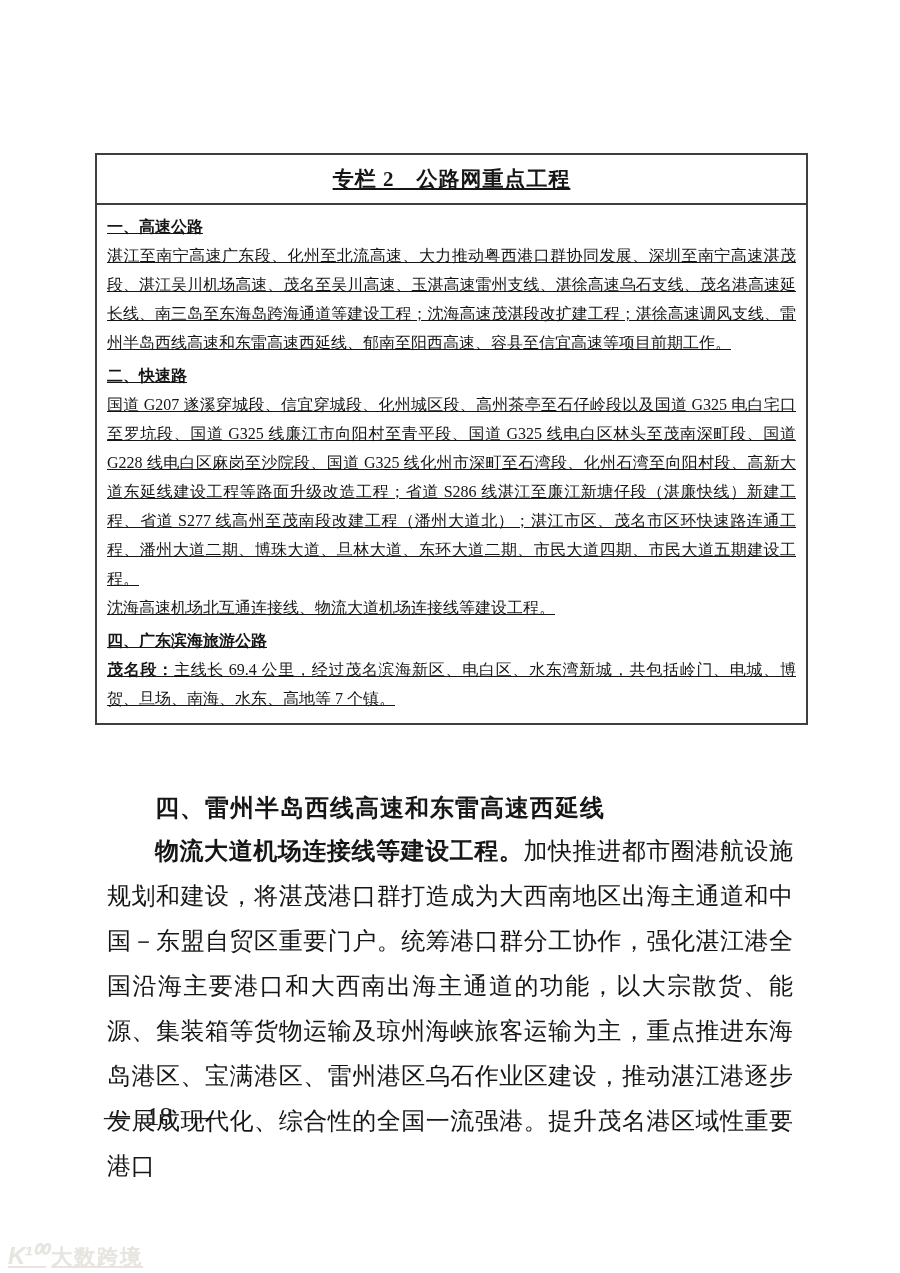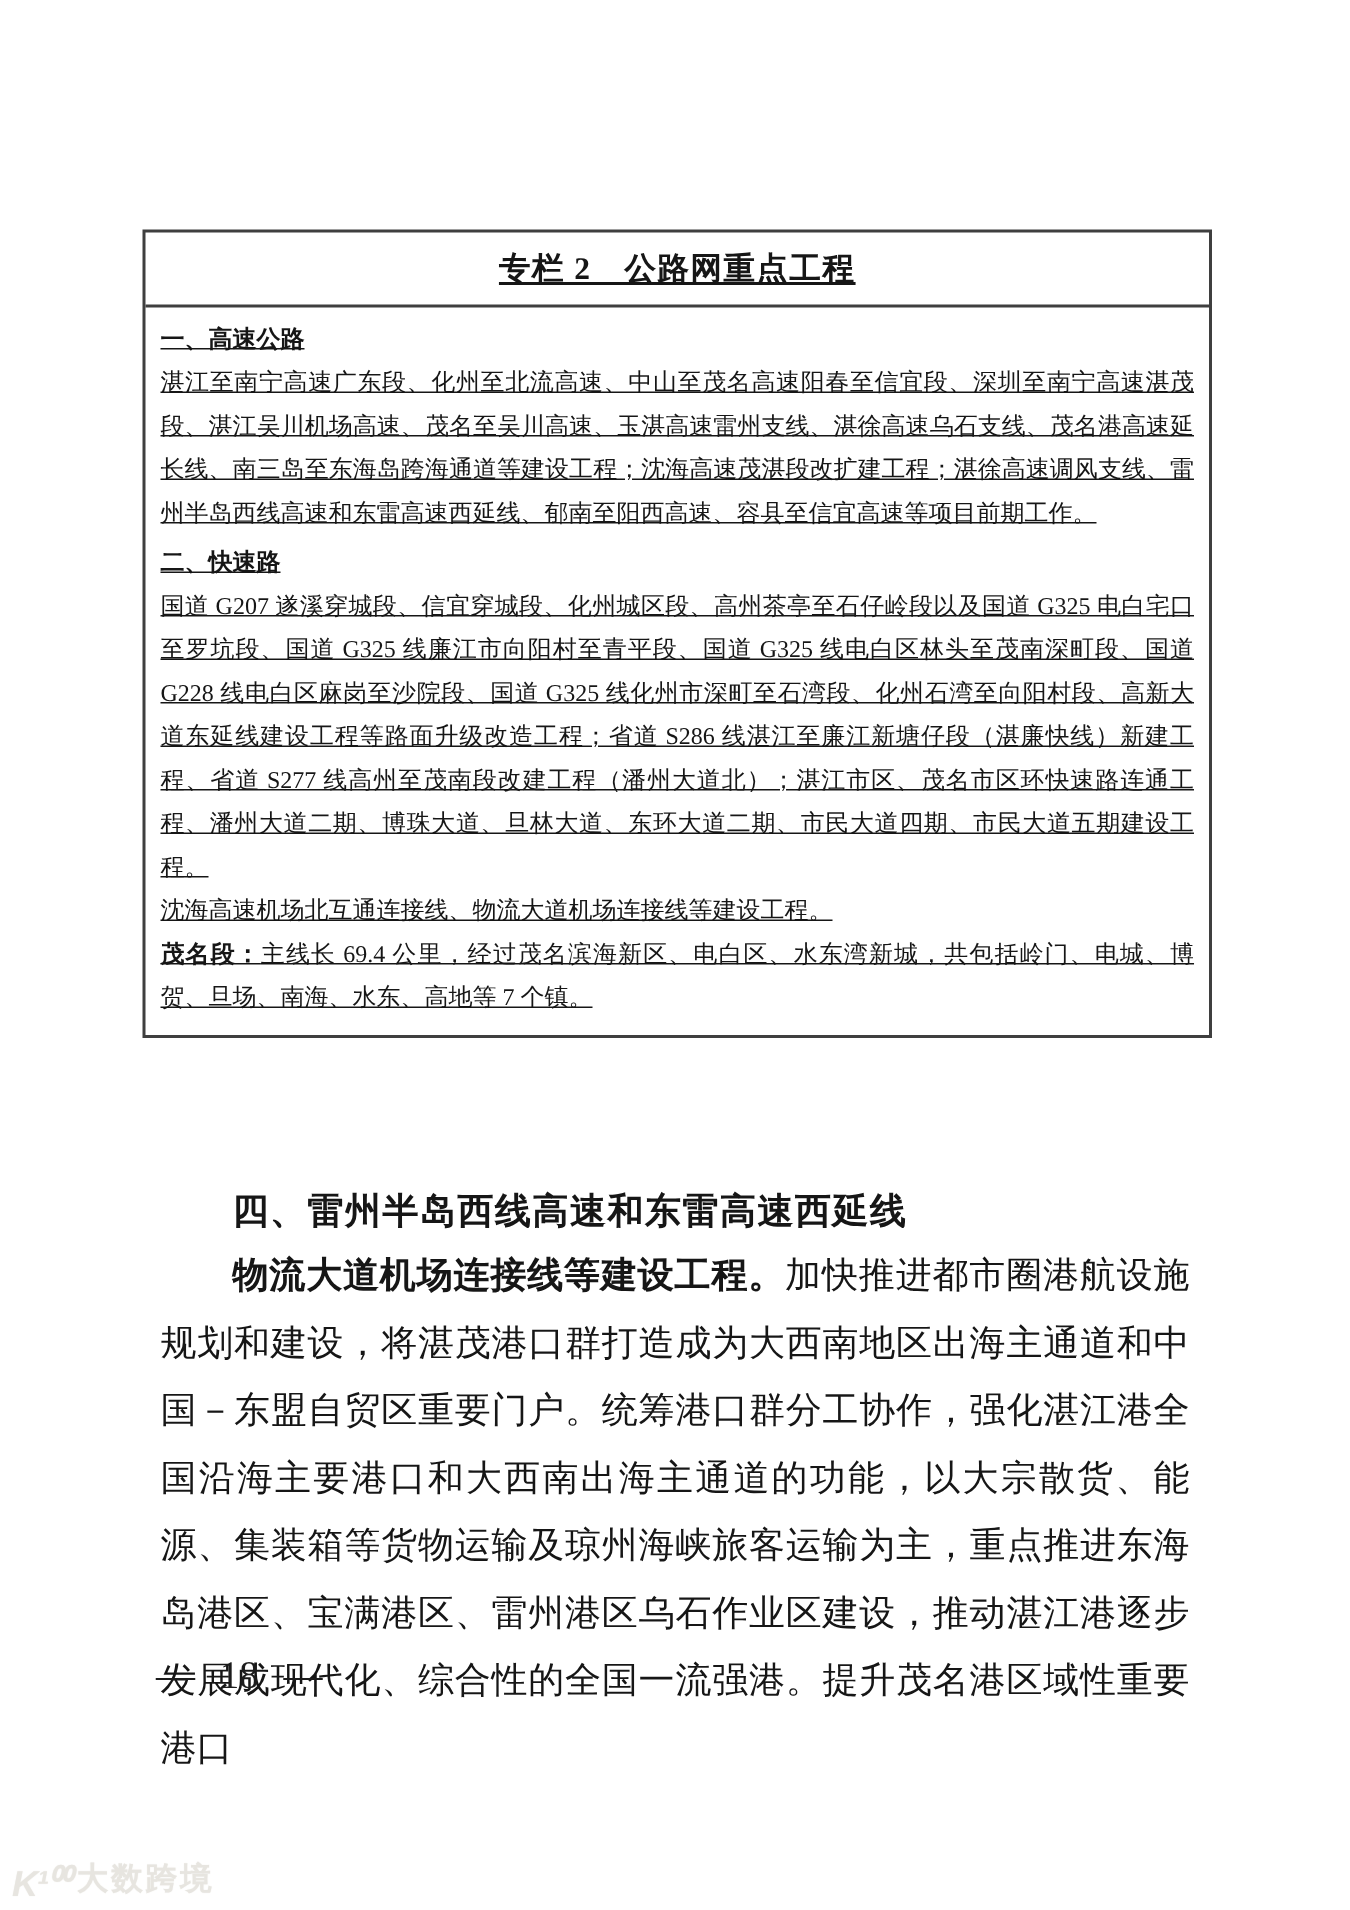--- a/index.html
+++ b/index.html
@@ -86,26 +86,27 @@
     color: #1c1c1c;
     word-spacing: 10px;
   }
 
   
   .watermark {
     position: absolute;
     left: 8px;
     top: 1238px;
     display: flex;
-    align-items: flex-start;
+    align-items: flex-end;
     gap: 5px;
     color: #e7e5e0;
     text-shadow: 0 0 1px #f2f1ee;
     font-family: "Liberation Sans", sans-serif;
     user-select: none;
+    text-decoration: underline;
   }
   .wm-logo {
     font-size: 24px;
     font-weight: bold;
     font-style: italic;
     letter-spacing: -1px;
   }
   .wm-text {
     font-size: 21px;
     font-weight: bold;
@@ -114,24 +115,25 @@
 </style>
 </head>
 <body>
 
 <div class="page">
 
   <div class="panel">
     <div class="panel-title">专栏 2　公路网重点工程</div>
     <div class="panel-body">
         <div class="sec-heading">一、高速公路</div>
-        <div class="sec-para">湛江至南宁高速广东段、化州至北流高速、中山至茂名高速阳春至信宜段、深圳至南宁高速湛茂段、湛江吴川机场高速、茂名至吴川高速、玉湛高速雷州支线、湛徐高速乌石支线、茂名港高速延长线、南三岛至东海岛跨海通道等建设工程；沈海高速茂湛段改扩建工程；湛徐高速调风支线、雷州半岛西线高速和东雷高速西延线、郁南至阳西高速、容县至信宜高速等项目前期工作。</div>
+        <div class="sec-para">湛江至南宁高速广东段、化州至北流高速、大力推动粤西港口群协同发展、深圳至南宁高速湛茂段、湛江吴川机场高速、茂名至吴川高速、玉湛高速雷州支线、湛徐高速乌石支线、茂名港高速延长线、南三岛至东海岛跨海通道等建设工程；沈海高速茂湛段改扩建工程；湛徐高速调风支线、雷州半岛西线高速和东雷高速西延线、郁南至阳西高速、容县至信宜高速等项目前期工作。</div>
         <div class="sec-heading">二、快速路</div>
         <div class="sec-para">国道 G207 遂溪穿城段、信宜穿城段、化州城区段、高州茶亭至石仔岭段以及国道 G325 电白宅口至罗坑段、国道 G325 线廉江市向阳村至青平段、国道 G325 线电白区林头至茂南深町段、国道 G228 线电白区麻岗至沙院段、国道 G325 线化州市深町至石湾段、化州石湾至向阳村段、高新大道东延线建设工程等路面升级改造工程；省道 S286 线湛江至廉江新塘仔段（湛廉快线）新建工程、省道 S277 线高州至茂南段改建工程（潘州大道北）；湛江市区、茂名市区环快速路连通工程、潘州大道二期、博珠大道、旦林大道、东环大道二期、市民大道四期、市民大道五期建设工程。</div>
         <div class="sec-para">沈海高速机场北互通连接线、物流大道机场连接线等建设工程。</div>
+        <div class="sec-heading">四、广东滨海旅游公路</div>
         <div class="sec-para"><b>茂名段：</b>主线长 69.4 公里，经过茂名滨海新区、电白区、水东湾新城，共包括岭门、电城、博贺、旦场、南海、水东、高地等 7 个镇。</div>
       </div>
   </div>
 
   <h2 class="main-heading">四、雷州半岛西线高速和东雷高速西延线</h2>
 
   <p class="main-para"><b>物流大道机场连接线等建设工程。</b><span>加快推进都市圈港航设施规划和建设，将湛茂港口群打造成为大西南地区出海主通道和中国－东盟自贸区重要门户。统筹港口群分工协作，强化湛江港全国沿海主要港口和大西南出海主通道的功能，以大宗散货、能源、集装箱等货物运输及琼州海峡旅客运输为主，重点推进东海岛港区、宝满港区、雷州港区乌石作业区建设，推动湛江港逐步发展成现代化、综合性的全国一流强港。提升茂名港区域性重要港口</span></p>
 
   <div class="footer">
     <span>— 18 —</span>

